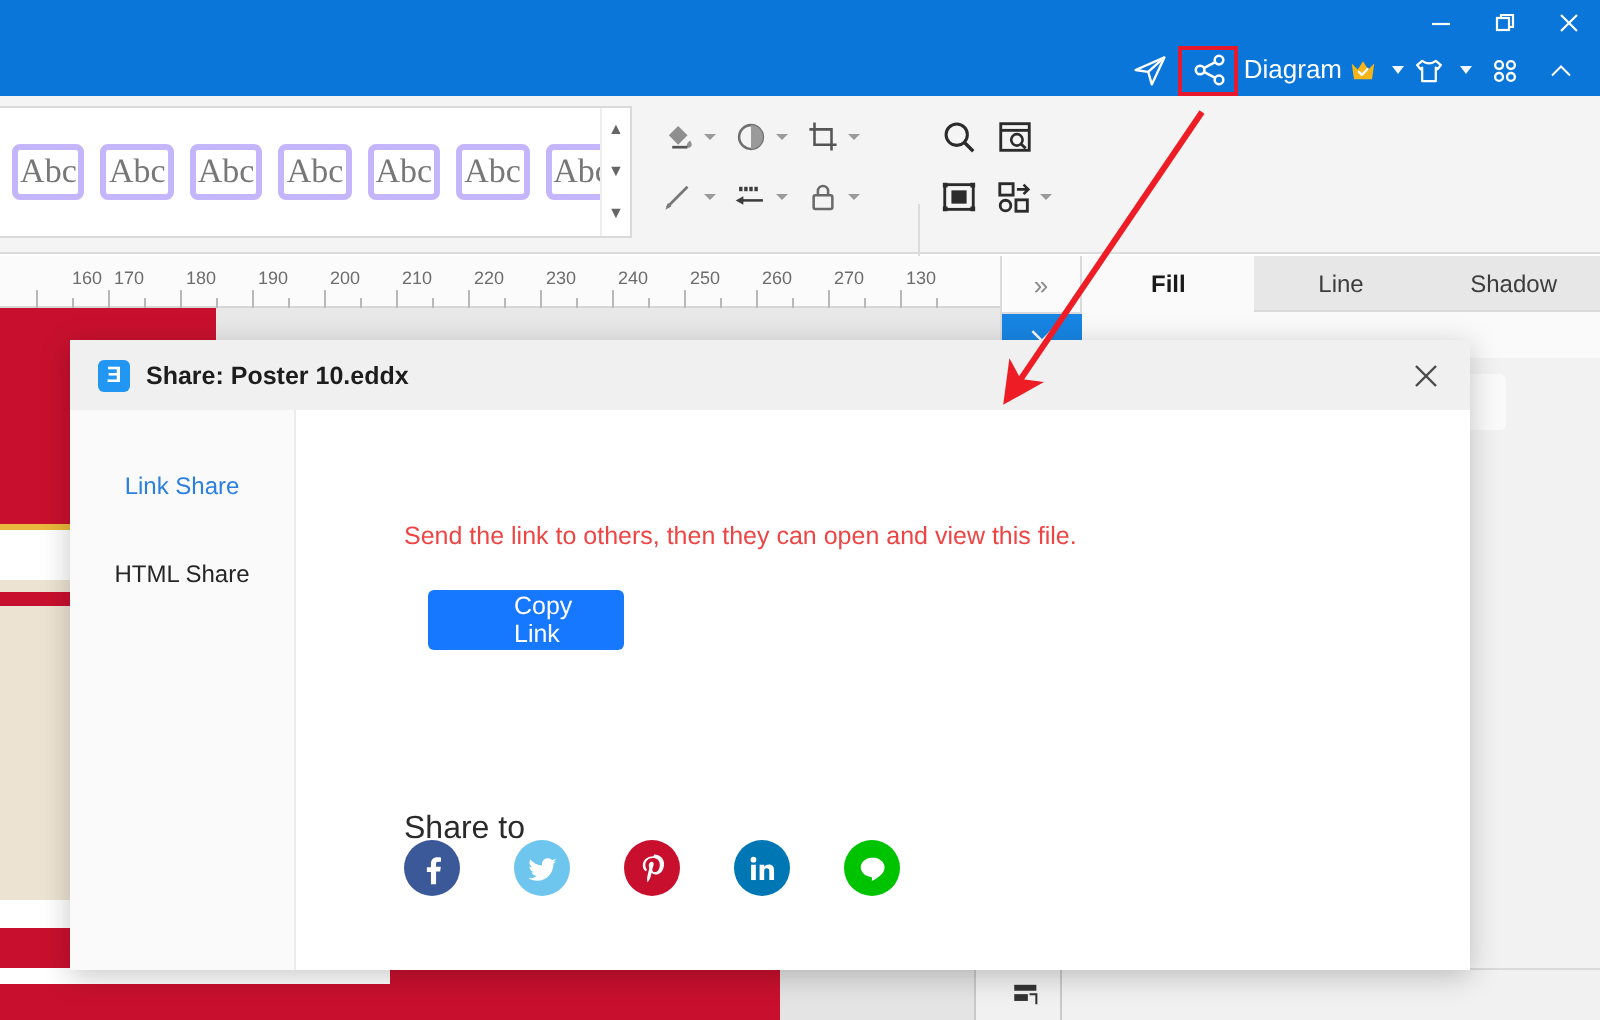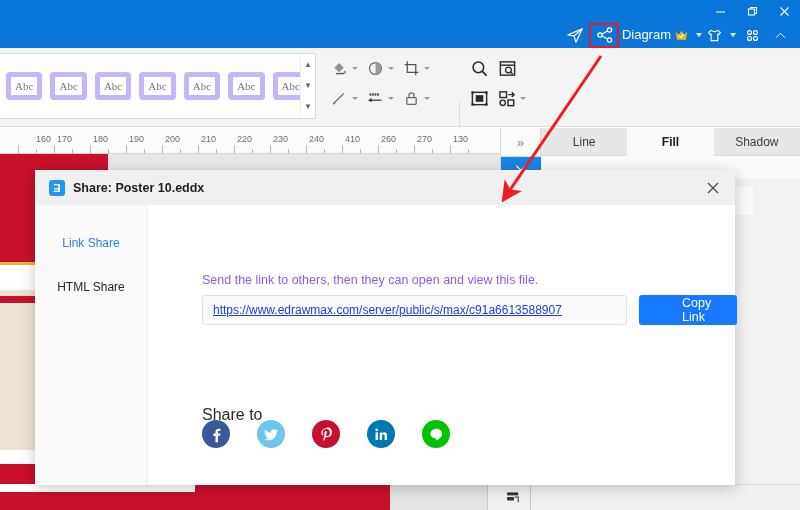--- a/index.html
+++ b/index.html
@@ -49,23 +49,23 @@
   .toolbar {
     position: absolute; left: 0; top: 48px; width: 800px; height: 79px;
     background: #f4f4f4; border-bottom: 1px solid #dcdcdc;
   }
   .style-gallery {
     position: absolute; left: 0; top: 5px; width: 316px; height: 66px;
     background: #ffffff; border: 1px solid #d9d9d9; border-left: none;
   }
   .style-items { display: flex; align-items: center; height: 100%; padding: 0 6px; gap: 8px; }
   .style-chip {
-    width: 53px; height: 28px; border: 5px solid #c4b5fd; border-radius: 4px;
+    width: 53px; height: 28px; border: 3px solid #c4b5fd; border-radius: 4px;
     background: #fff; display: flex; align-items: center; justify-content: center;
-    font-family: "Liberation Serif", serif; font-size: 11px; color: #777;
+    font-family: "Liberation Serif", serif; font-size: 17px; color: #777;
   }
   .gallery-scroll {
     position: absolute; right: 0; top: 0; width: 15px; height: 100%;
     display: flex; flex-direction: column; align-items: center; justify-content: space-around;
     color: #666; font-size: 8px; background: #fff; border-left: 1px solid #eee;
   }
   .gallery-scroll span { line-height: 1; }
 
   .tool-group { position: absolute; top: 6px; display: grid; grid-template-columns: repeat(3, auto); gap: 2px 6px; }
   .tool-btn { width: 22px; height: 28px; display: flex; align-items: center; justify-content: center; color: #3c3c3c; }
@@ -160,21 +160,21 @@
   .dlg-sidebar {
     position: absolute; left: 0; top: 35px; width: 113px; bottom: 0; background: #fafafa;
     border-right: 1px solid #ececec;
   }
   .dlg-nav-item {
     height: 24px; display: flex; align-items: center; justify-content: center;
     font-size: 12px; color: #262626;
   }
   .dlg-nav-item.active { color: #2a7fe0; }
   .dlg-main { position: absolute; left: 113px; top: 35px; right: 0; bottom: 0; background: #ffffff; }
-  .dlg-desc { position: absolute; left: 54px; top: 68px; font-size: 12.5px; color: #8b5cf6; }
+  .dlg-desc { position: absolute; left: 54px; top: 56px; font-size: 12.5px; color: #ef4444; }
   .link-row { position: absolute; left: 54px; top: 90px; display: flex; align-items: stretch; }
   .link-box {
     width: 425px; height: 30px; background: #fafafa; border: 1px solid #e0e0e0; border-radius: 3px;
     display: flex; align-items: center; padding: 0 10px;
   }
   .link-text {
     font-size: 12px; color: #1a3ee8; text-decoration: underline; white-space: nowrap;
     overflow: hidden; text-overflow: ellipsis;
   }
   .copy-btn {
@@ -419,21 +419,21 @@
       <div class="rtick minor" style="left: 252px;"></div>
       <div class="rlabel" style="left: 237px;">220</div>
       <div class="rtick major" style="left: 270px;"></div>
       <div class="rtick minor" style="left: 288px;"></div>
       <div class="rlabel" style="left: 273px;">230</div>
       <div class="rtick major" style="left: 306px;"></div>
       <div class="rtick minor" style="left: 324px;"></div>
       <div class="rlabel" style="left: 309px;">240</div>
       <div class="rtick major" style="left: 342px;"></div>
       <div class="rtick minor" style="left: 360px;"></div>
-      <div class="rlabel" style="left: 345px;">410</div>
+      <div class="rlabel" style="left: 345px;">250</div>
       <div class="rtick major" style="left: 378px;"></div>
       <div class="rtick minor" style="left: 396px;"></div>
       <div class="rlabel" style="left: 381px;">260</div>
       <div class="rtick major" style="left: 414px;"></div>
       <div class="rtick minor" style="left: 432px;"></div>
       <div class="rlabel" style="left: 417px;">270</div>
       <div class="rtick major" style="left: 450px;"></div>
       <div class="rtick minor" style="left: 468px;"></div>
       <div class="rlabel" style="left: 453px;">130</div>
     </div>
@@ -450,22 +450,22 @@
   </div>
 
   <div class="right-panel">
     <div class="panel-collapse">»</div>
     <div class="panel-blue">
       <svg width="16" height="12" viewBox="0 0 20 14">
         <path d="M4 4 L10 10 L16 4" fill="none" stroke="#fff" stroke-width="1.6"></path>
       </svg>
     </div>
     <div class="panel-tabs">
+      <div class="panel-tab active">Fill</div>
       <div class="panel-tab">Line</div>
-      <div class="panel-tab active">Fill</div>
       <div class="panel-tab">Shadow</div>
     </div>
     <div class="panel-body">
       <div class="panel-field"></div>
     </div>
   </div>
 
   <div class="statusbar">
     <div class="status-seg" style="left:130px; width:190px;"></div>
     <div class="status-seg" style="left:320px; width:167px;"></div>
@@ -496,23 +496,20 @@
 
     <div class="dlg-sidebar">
       <div class="dlg-nav-item active" style="margin-top:26px;">Link Share</div>
       <div class="dlg-nav-item" style="margin-top:20px;">HTML Share</div>
     </div>
 
     <div class="dlg-main">
       <div class="dlg-desc">Send the link to others, then they can open and view this file.</div>
 
       <div class="link-row">
-        <div class="link-box">
-          <span class="link-text">https://www.edrawmax.com/server/public/s/max/c91a6613588907</span>
-        </div>
         <div class="copy-btn">Copy Link</div>
       </div>
 
       <div class="share-to-label">Share to</div>
 
       <div class="social-row">
         <div class="social" style="background:#3b5998;">
           <svg width="17" height="17" viewBox="0 0 20 20">
             <path d="M11.8 19 V11.5 H14.2 L14.6 8.7 H11.8 V7 c0-.8.2-1.3 1.4-1.3 h1.5 V3.2 c-.3 0-1.2-.1-2.2-.1 -2.2 0-3.7 1.3-3.7 3.8 v2 H6.4 v2.8 h2.4 V19 Z" fill="#fff"></path>
           </svg>

